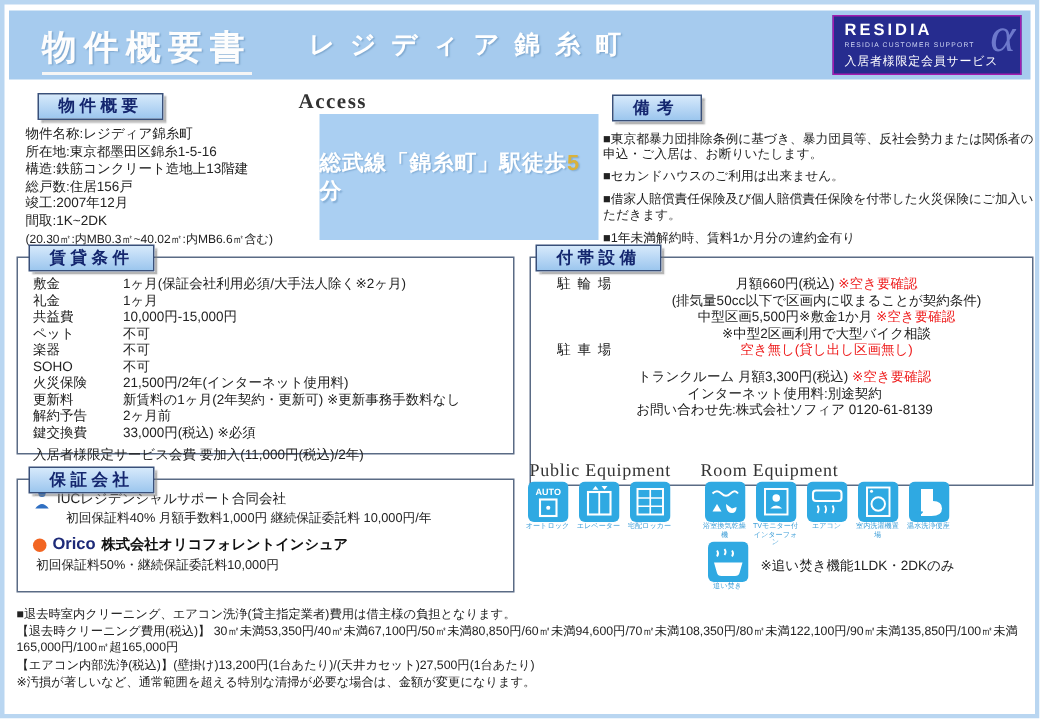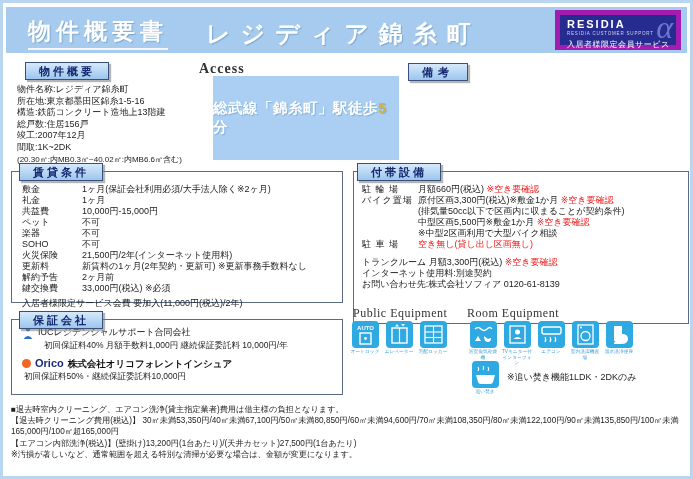--- a/index.html
+++ b/index.html
@@ -2,22 +2,22 @@
 <html><head>
 <meta charset="utf-8">
 <style>
   html,body{margin:0;padding:0;}
   body{font-family:"Liberation Sans","DejaVu Sans",sans-serif;background:#fff;}
   #page{position:relative;width:693px;height:479px;background:#fff;border:3px solid #b9d6f1;box-sizing:border-box;overflow:hidden;}
 
   
   .header{position:absolute;left:3px;top:4px;width:681px;height:46px;background:#a6cbee;}
   .doc-title{position:absolute;left:22px;top:9px;font-size:23px;font-weight:bold;color:#fdfdfd;letter-spacing:5px;border-bottom:2px solid #f5f5f5;padding-bottom:1px;font-family:"Liberation Serif",serif;text-shadow:1px 1px 1px #7fa8cf;}
-  .prop-title{position:absolute;left:200px;top:11px;font-size:24px;font-weight:bold;color:#ffffff;letter-spacing:10px;font-family:Liberation Serif, serif;text-shadow:1px 1px 1px #7fa8cf;}
-  .logo{position:absolute;right:6px;top:3px;width:126px;height:40px;background:#262c8f;border:5px solid #a21caf;box-sizing:border-box;color:#fff;}
+  .prop-title{position:absolute;left:200px;top:11px;font-size:17px;font-weight:bold;color:#ffffff;letter-spacing:10px;font-family:Liberation Serif, serif;text-shadow:1px 1px 1px #7fa8cf;}
+  .logo{position:absolute;right:6px;top:3px;width:126px;height:40px;background:#262c8f;border:1px solid #a21caf;box-sizing:border-box;color:#fff;}
   .logo .brand{position:absolute;left:7px;top:3px;font-size:11px;font-weight:bold;letter-spacing:2px;}
   .logo .sub{position:absolute;left:7px;top:16px;font-size:4.5px;letter-spacing:.8px;color:#cdd4f2;}
   .logo .alpha{position:absolute;right:3px;top:-6px;font-size:32px;font-style:italic;font-family:"Liberation Serif",serif;color:#7a86d6;opacity:.85;}
   .logo .tagline{position:absolute;left:7px;top:24px;font-size:8px;letter-spacing:.5px;}
 
   
   .label-box{position:absolute;background:linear-gradient(#d6e9fb,#9cc6ee);border:1px solid #39507a;box-shadow:2px 2px 1px rgba(120,120,120,.55);color:#14266e;font-weight:bold;font-size:11px;line-height:14px;padding:1px 13px;letter-spacing:3px;z-index:5;}
 
   .bordered{position:absolute;border:1px solid #5a6b85;background:#fff;box-sizing:border-box;}
 
@@ -35,21 +35,21 @@
   .remarks div{margin-bottom:4.5px;}
 
   
   .rental-box{left:8px;top:168px;width:332px;height:132px;padding:12px 6px 0 10px;}
   .krow{display:flex;font-size:9px;line-height:11px;color:#222;}
   .krow .k{width:60px;flex:none;}
   .krow .v{flex:1;}
   .rental-footer{font-size:9px;line-height:11px;color:#222;margin-top:4px;}
 
   
-  .fac-box{left:350px;top:168px;width:336px;height:153px;padding:12px 4px 0 8px;}
+  .fac-box{left:350px;top:168px;width:336px;height:153px;padding:12px 4px 0 8px;text-align:center;}
   .frow{display:flex;font-size:9px;line-height:11px;color:#222;}
   .frow .fl{width:56px;flex:none;letter-spacing:1px;}
   .frow .fv{flex:1;}
   .red{color:#ee1c1c;}
   .fgap{height:7px;}
 
   
   .guar-box{left:8px;top:316px;width:332px;height:76px;padding:6px 6px 0 10px;}
   .guar-name{font-size:9px;color:#222;display:flex;gap:4px;line-height:12px;}
   .guar-detail{font-size:8.5px;color:#222;margin-left:22px;line-height:11px;}
@@ -95,20 +95,26 @@
     <div>間取:1K~2DK</div>
     <div style="font-size:8px;">(20.30㎡:内MB0.3㎡~40.02㎡:内MB6.6㎡含む)</div>
   </div>
 
   <div class="access-head">Access</div>
   <div class="access-box">
     <div class="access-text"><span>総武線「錦糸町」駅徒歩</span><span class="min">5</span><span>分</span></div>
   </div>
 
   <div class="label-box" style="left:405px;top:60px;letter-spacing:5px;">備考</div>
+  <div class="remarks">
+    <div>■東京都暴力団排除条例に基づき、暴力団員等、反社会勢力または関係者の申込・ご入居は、お断りいたします。</div>
+    <div>■セカンドハウスのご利用は出来ません。</div>
+    <div>■借家人賠償責任保険及び個人賠償責任保険を付帯した火災保険にご加入いただきます。</div>
+    <div>■1年未満解約時、賃料1か月分の違約金有り</div>
+  </div>
 
   <div class="label-box" style="left:16px;top:160px;">賃貸条件</div>
   <div class="bordered rental-box">
     <div class="krow">
         <span class="k">敷金</span>
         <span class="v">1ヶ月(保証会社利用必須/大手法人除く※2ヶ月)</span>
       </div>
     <div class="krow">
         <span class="k">礼金</span>
         <span class="v">1ヶ月</span>
@@ -146,24 +152,20 @@
         <span class="v">33,000円(税込) ※必須</span>
       </div>
     <div class="rental-footer">入居者様限定サービス会費 要加入(11,000円(税込)/2年)</div>
   </div>
 
   <div class="label-box" style="left:354px;top:160px;">付帯設備</div>
   <div class="bordered fac-box">
     <div class="frow">
         <span class="fl">駐 輪 場</span>
         <span class="fv"><span>月額660円(税込) </span><span class="red">※空き要確認</span></span>
-      </div>
-    <div class="frow">
-        <span class="fl">バイク置場</span>
-        <span class="fv"><span>原付区画3,300円(税込)※敷金1か月 </span><span class="red">※空き要確認</span></span>
       </div>
     <div class="frow">
         <span class="fl"></span>
         <span class="fv"><span>(排気量50cc以下で区画内に収まることが契約条件)</span><span class="red"></span></span>
       </div>
     <div class="frow">
         <span class="fl"></span>
         <span class="fv"><span>中型区画5,500円※敷金1か月 </span><span class="red">※空き要確認</span></span>
       </div>
     <div class="frow">

